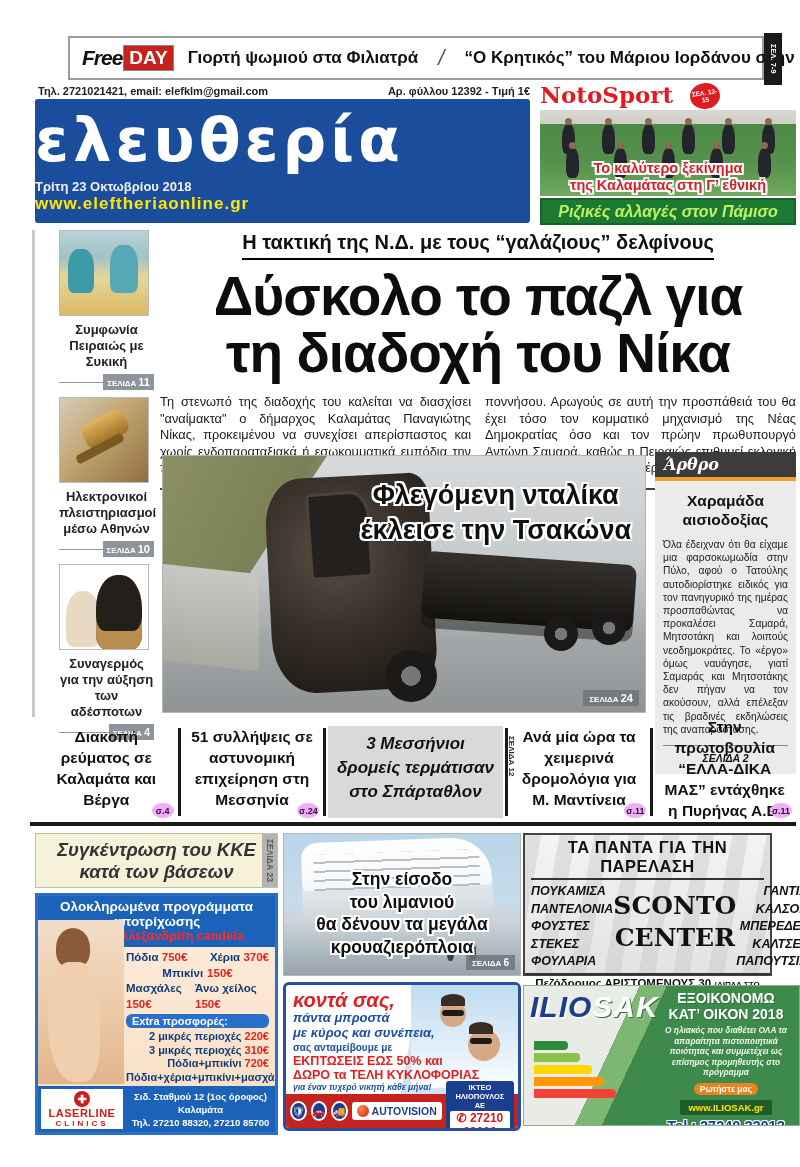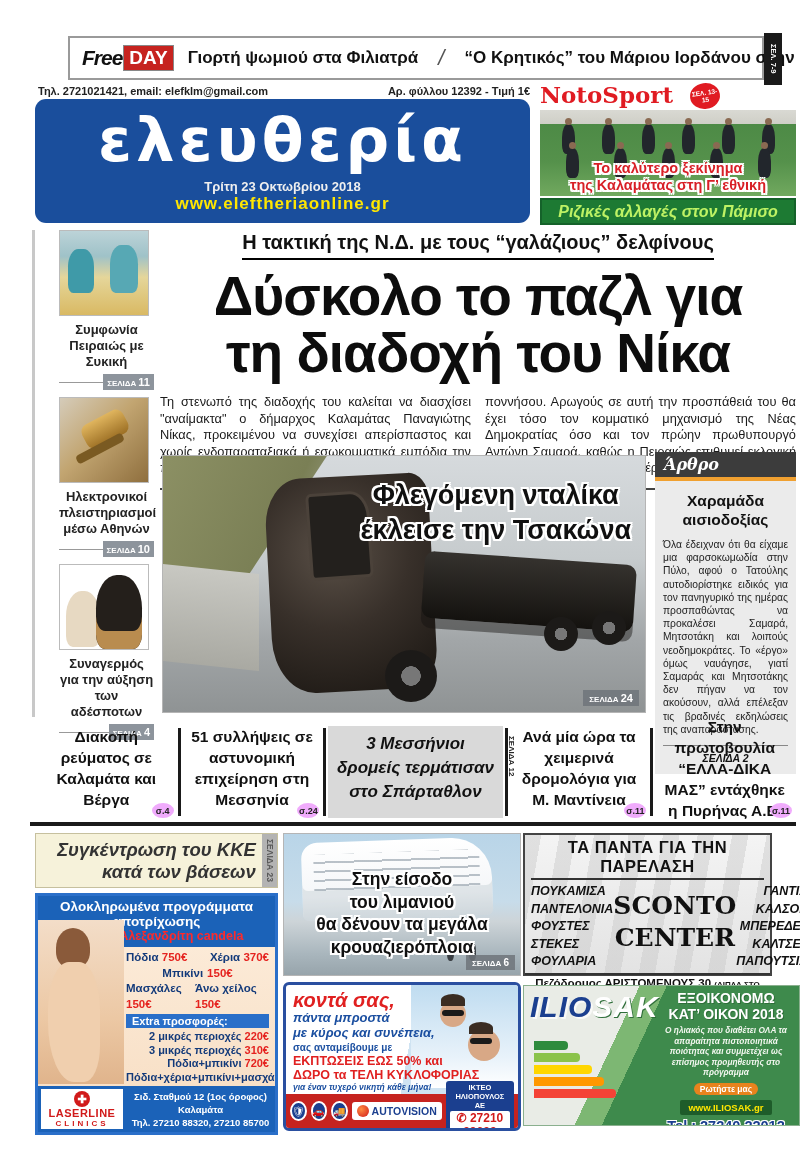--- a/index.html
+++ b/index.html
@@ -17,21 +17,21 @@
   .top-sep { font-size:22px; color:#555; font-style:italic; padding:0 6px; }
   .strip-badge { position:absolute; left:764px; top:33px; width:18px; height:52px; background:#1a1a1a;
     color:#fff; font-size:7.5px; font-weight:bold; writing-mode:vertical-rl; text-align:center; display:flex; align-items:center; justify-content:center; }
 
   
   .contact-line { position:absolute; left:38px; top:85px; font-size:11px; font-weight:bold; color:#222; }
   .issue-line { position:absolute; left:300px; top:85px; width:230px; text-align:right; font-size:11px; font-weight:bold; color:#222; }
 
   
   .masthead { position:absolute; left:35px; top:99px; width:495px; height:124px; background:#1a4e9c;
-    border-radius:11px; text-align:center; color:#fff; overflow:hidden; }
+    border-radius:3px; text-align:left; color:#fff; overflow:hidden; }
   .mast-title { font-size:61px; font-weight:bold; letter-spacing:4px; line-height:78px; margin-top:2px;
     font-family:"DejaVu Sans", sans-serif; }
   .mast-date { font-size:13px; font-weight:bold; color:#efefef; line-height:15px; }
   .mast-url { font-size:17px; font-weight:bold; color:#ffe600; letter-spacing:1px; line-height:20px; }
 
   
   .notosport { position:absolute; left:540px; top:82px; width:256px; }
   .ns-head { position:relative; height:28px; }
   .ns-title { font-family:"DejaVu Serif", serif; font-weight:bold; font-size:23px; color:#e01b22; line-height:26px; }
   .ns-badge { position:absolute; left:150px; top:1px; width:30px; height:26px; background:#e01b22; border-radius:50%;
@@ -115,41 +115,41 @@
   .brief-sep { width:3px; background:#1a1a1a; margin:2px 0; }
   .brief .pg { position:absolute; right:4px; bottom:0; background:#f0abfc; border-radius:50%;
     font-size:9px; font-weight:bold; color:#222; width:22px; height:15px; display:flex; align-items:center; justify-content:center; }
   .brief.hl { background:#d9d9d9; margin:0 2px; flex:1.25; }
   .brief.hl .btxt { font-style:italic; font-size:17px; line-height:24px; }
   .brief .vlabel { position:absolute; right:-13px; top:10px; writing-mode:vertical-rl; font-size:8px; font-weight:bold; color:#222; }
   .thick-line { position:absolute; left:30px; top:822px; width:766px; height:4px; background:#1a1a1a; }
 
   
   .kke { position:absolute; left:35px; top:833px; width:243px; height:55px; background:#f6f2da; border:1px solid #c6c09e;
-    display:flex; align-items:center; justify-content:center; text-align:right; }
+    display:flex; align-items:center; justify-content:center; text-align:center; }
   .kke-text { font-style:italic; font-weight:bold; font-size:18.5px; line-height:22px; color:#333; }
   .kke-badge { position:absolute; right:0; top:0; bottom:0; width:15px; background:#b3b3b3; color:#5a5a5a;
     writing-mode:vertical-rl; font-size:8.5px; font-weight:bold; display:flex; align-items:center; justify-content:center; }
 
   
   .laser { position:absolute; left:35px; top:893px; width:243px; height:242px; border:3px solid #2a6fc9;
     background:linear-gradient(180deg,#fdeedd 0%,#f7ddc2 100%); overflow:hidden; }
   .lz-head { background:#1b62b8; text-align:center; padding:3px 2px 4px; }
   .lz-t1 { color:#fff; font-weight:bold; font-size:13.5px; line-height:15px; }
   .lz-t2 { color:#fff; font-weight:bold; font-size:12.5px; line-height:14px; }
   .lz-t2 .red { color:#ff2a2a; }
   .lz-woman { position:absolute; left:0; top:24px; width:86px; bottom:48px;
     background:linear-gradient(180deg,#f3ddc8 0%,#ecc8a4 60%,#e0b48c 100%); }
   .lz-woman::before { content:""; position:absolute; left:18px; top:8px; width:34px; height:40px; background:#8a5a3a; border-radius:50% 50% 40% 40%; }
   .lz-woman::after { content:""; position:absolute; left:10px; top:42px; width:52px; height:120px; background:#f0cfae; border-radius:40% 40% 30% 50%; }
   .lz-prices { margin-left:86px; padding:3px 6px 0 2px; }
   .lz-row { display:flex; justify-content:space-between; font-weight:bold; font-size:11.5px; line-height:15.5px; color:#133a7a; }
   .lz-row.center { justify-content:center; gap:4px; }
   .lz-price { color:#e5231f; }
-  .lz-extra { background:#2a6fc9; color:#fff; font-weight:bold; font-size:11px; padding:1px 6px; margin:2px 0; }
+  .lz-extra { background:#2a6fc9; color:#fff; font-weight:bold; font-size:11px; padding:1px 6px; margin:2px 0;border-radius:6px; }
   .lz-xrow { text-align:right; font-weight:bold; font-size:11px; line-height:13.5px; color:#133a7a; }
   .lz-foot { position:absolute; left:0; bottom:0; width:100%; height:46px; background:#1b62b8; display:flex; }
   .lz-logo { width:82px; background:#fff; margin:3px; display:flex; flex-direction:column; align-items:center; justify-content:center; }
   .lz-logo .cross { width:16px; height:16px; background:#d11a1a; border-radius:50%; color:#fff; font-size:11px; line-height:16px; text-align:center; font-weight:bold; }
   .lz-logo .b1 { color:#d11a1a; font-weight:bold; font-size:11px; letter-spacing:.5px; }
   .lz-logo .b2 { color:#d11a1a; font-weight:bold; font-size:8px; letter-spacing:3px; }
   .lz-addr { flex:1; color:#fff; font-size:9.5px; font-weight:bold; display:flex; flex-direction:column; justify-content:center; text-align:center; line-height:13px; }
 
   
   .port { position:absolute; left:283px; top:833px; width:238px; height:143px; border:1px solid #b5b5b5;

